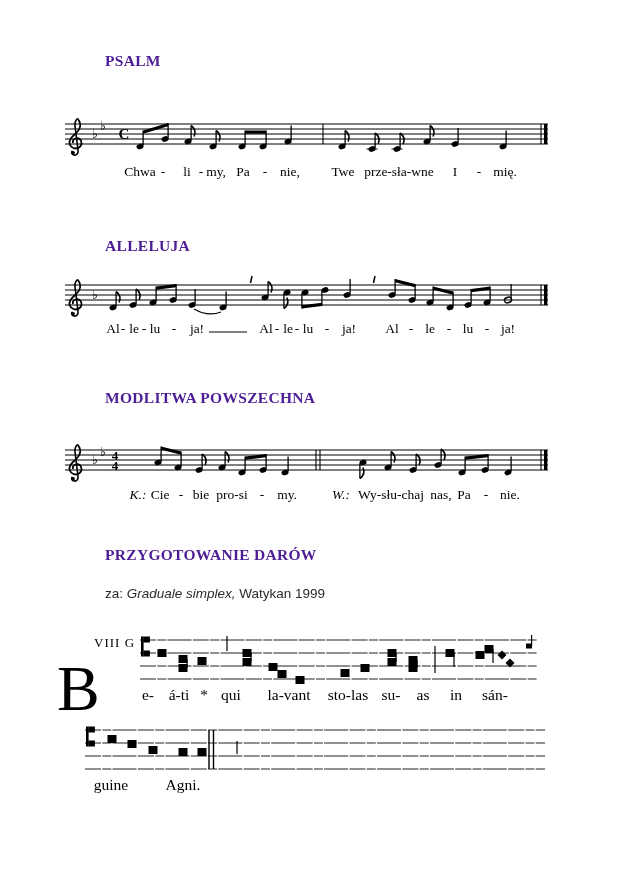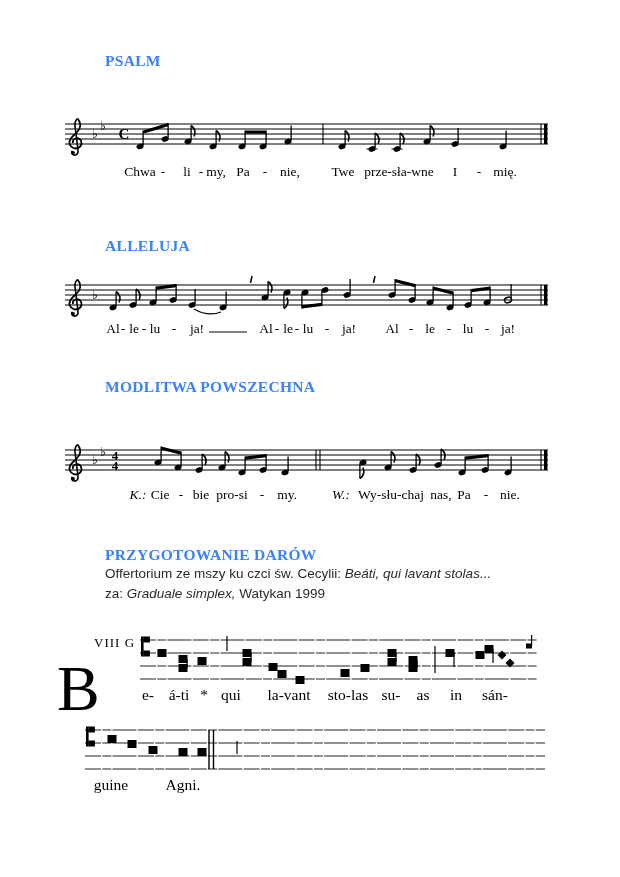--- a/index.html
+++ b/index.html
@@ -1,37 +1,36 @@
 <!DOCTYPE html>
 <html><head>
 <meta charset="utf-8">
 <style>
   html,body{margin:0;padding:0;background:#e8e8e8;}
   .page{position:relative;width:620px;height:877px;background:#ffffff;overflow:hidden;
         font-family:"Liberation Serif",serif;color:#111;}
   .hdr{position:absolute;left:105px;font-family:"Liberation Serif",serif;
-       font-weight:bold;font-size:15.5px;letter-spacing:.3px;color:#3b82f6;}
+       font-weight:bold;font-size:15.5px;letter-spacing:.3px;color:#4c1d95;}
   .sub{position:absolute;left:105px;font-family:"Liberation Sans",sans-serif;
        font-size:13.5px;color:#2b2b2b;}
   .sub i{font-style:italic;}
   svg text{font-family:"Liberation Serif",serif;fill:#000;}
 </style>
 </head>
 <body>
 
 <div class="page">
 
   <div class="hdr" style="top:52px;">PSALM</div>
 
   <div class="hdr" style="top:237px;">ALLELUJA</div>
 
-  <div class="hdr" style="top:378px;">MODLITWA POWSZECHNA</div>
+  <div class="hdr" style="top:389px;">MODLITWA POWSZECHNA</div>
 
   <div class="hdr" style="top:546px;text-align:center;">PRZYGOTOWANIE DARÓW</div>
-  <div class="sub" style="top:566px;"><span>Offertorium ze mszy ku czci św. Cecylii: </span><i>Beáti, qui lavant stolas...</i></div>
   <div class="sub" style="top:586px;text-align:center;"><span>za: </span><i>Graduale simplex,</i><span> Watykan 1999</span></div>
 
   <svg id="music" width="620" height="877" viewBox="0 0 620 877" style="position:absolute;left:0;top:0;">
       <g>
         <line x1="65" y1="124" x2="548" y2="124" stroke="#000000" stroke-width="1"></line>
         <line x1="65" y1="129" x2="548" y2="129" stroke="#000000" stroke-width="1"></line>
         <line x1="65" y1="134" x2="548" y2="134" stroke="#000000" stroke-width="1"></line>
         <line x1="65" y1="139" x2="548" y2="139" stroke="#000000" stroke-width="1"></line>
         <line x1="65" y1="144" x2="548" y2="144" stroke="#000000" stroke-width="1"></line>
         <path d="M 77.5,118.5 C 80,121.5 81,125 79.5,128.5 C 78,132.5 72.5,135.5 70.5,139 C 68.5,142.5 69.5,146.5 73.5,148 C 77.5,149.5 81.5,147 81.5,143 C 81.5,139.5 78.5,137.5 75.5,138.5 C 73.5,139.2 72.5,141 73,143" fill="none" stroke="#000000" stroke-width="1.8"></path>

